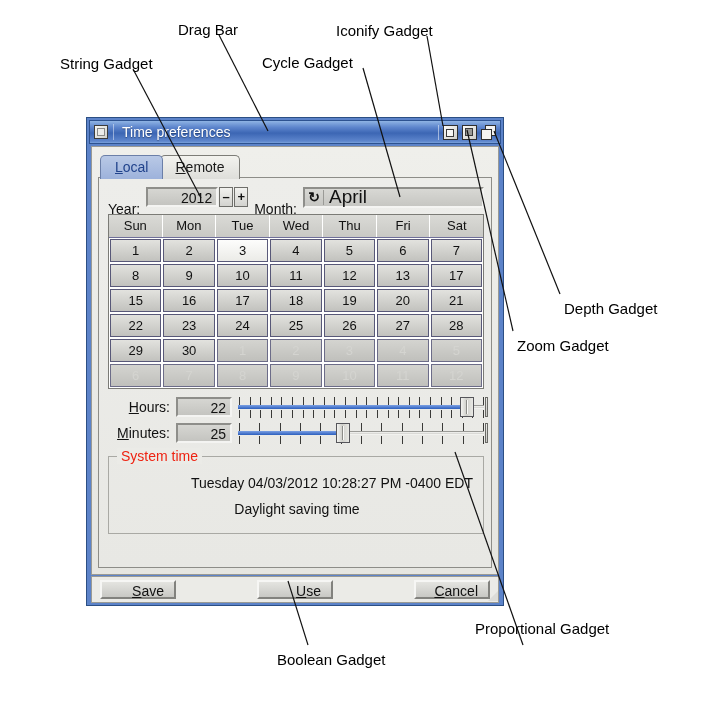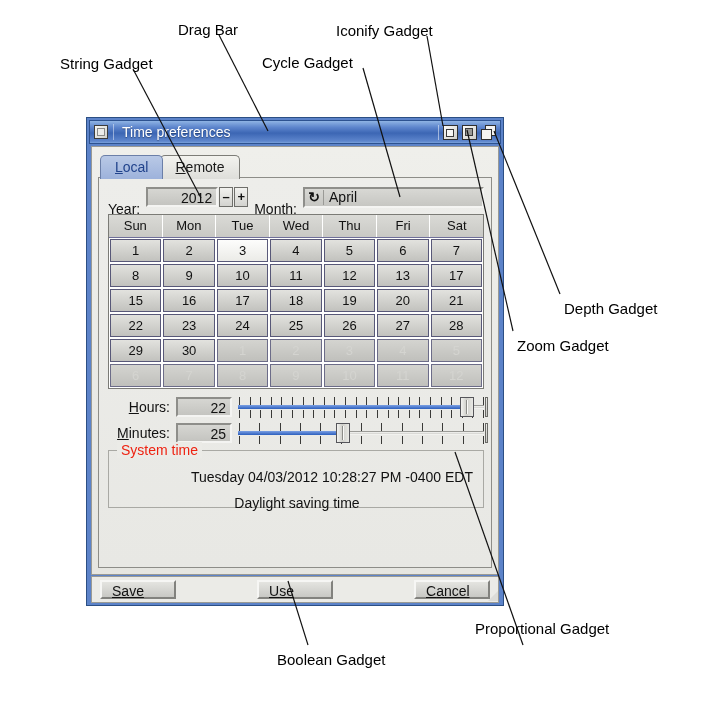--- a/index.html
+++ b/index.html
@@ -191,21 +191,21 @@
     border-color:#8e8e8a #f4f4f2 #f4f4f2 #8e8e8a;
     box-sizing:border-box;
     display:flex; align-items:center;
   }
   .cycle-icon{
     width:16px;height:17px;margin-left:1px;
     display:flex;align-items:center;justify-content:center;
     font-size:14px; font-weight:bold; color:#111;
   }
   .cycle-div{width:1px;height:15px;background:#9a9a96;margin:0 5px 0 1px;}
-  .cycle-val{font-size:14px;color:#111;}
+  .cycle-val{font-size:19px;color:#111;}
 
   
   .calendar{
     position:absolute; left:9px; top:36px;
     width:376px; height:175px;
     background:#ffffff;
     border:1px solid #7b7b76;
     box-sizing:border-box;
     display:flex; flex-direction:column;
   }
@@ -287,22 +287,22 @@
     border-right:1px solid #fafaf8;
   }
   .pg-endcap{
     position:absolute; right:-4px; top:1px; width:3px; height:20px;
     background:linear-gradient(to bottom,#eaeae6,#c9c9c5);
     border:1px solid #6a6a66; box-sizing:border-box;
   }
 
   
   .groupbox{
-    position:absolute; left:9px; top:272px;
-    width:376px; height:58px;
+    position:absolute; left:9px; top:278px;
+    width:376px; height:78px;
     border:1px solid #a9a9a4;
     box-sizing:border-box;
   }
   .gb-title{
     position:absolute; left:8px; top:-9px;
     background:#ebebe7; padding:0 4px;
     font-size:14px; color:#ee2211;
   }
   .gb-line{
     position:absolute; left:12px; top:18px; width:352px;
@@ -323,22 +323,21 @@
     display:flex; align-items:center;
   }
   .btn{
     height:19px; line-height:18px;
     min-width:76px; padding:0 10px;
     background: linear-gradient(to bottom,#e4e4e0,#c8c8c4);
     border:2px solid;
     border-color:#f6f6f4 #82827e #82827e #f6f6f4;
     box-sizing:border-box;
     font-size:14px; color:#111;
-    text-align:left;
-    text-decoration:underline;
+    text-align:right;
   }
   .btn u{text-decoration:underline;}
   .btn-save{ margin-left:8px; }
   .btn-use{ margin-left:auto; margin-right:auto;}
   .btn-cancel{ margin-right:8px; }
 
   
   .grip{
     position:absolute; right:5px; bottom:4px;
     width:0;height:0;

